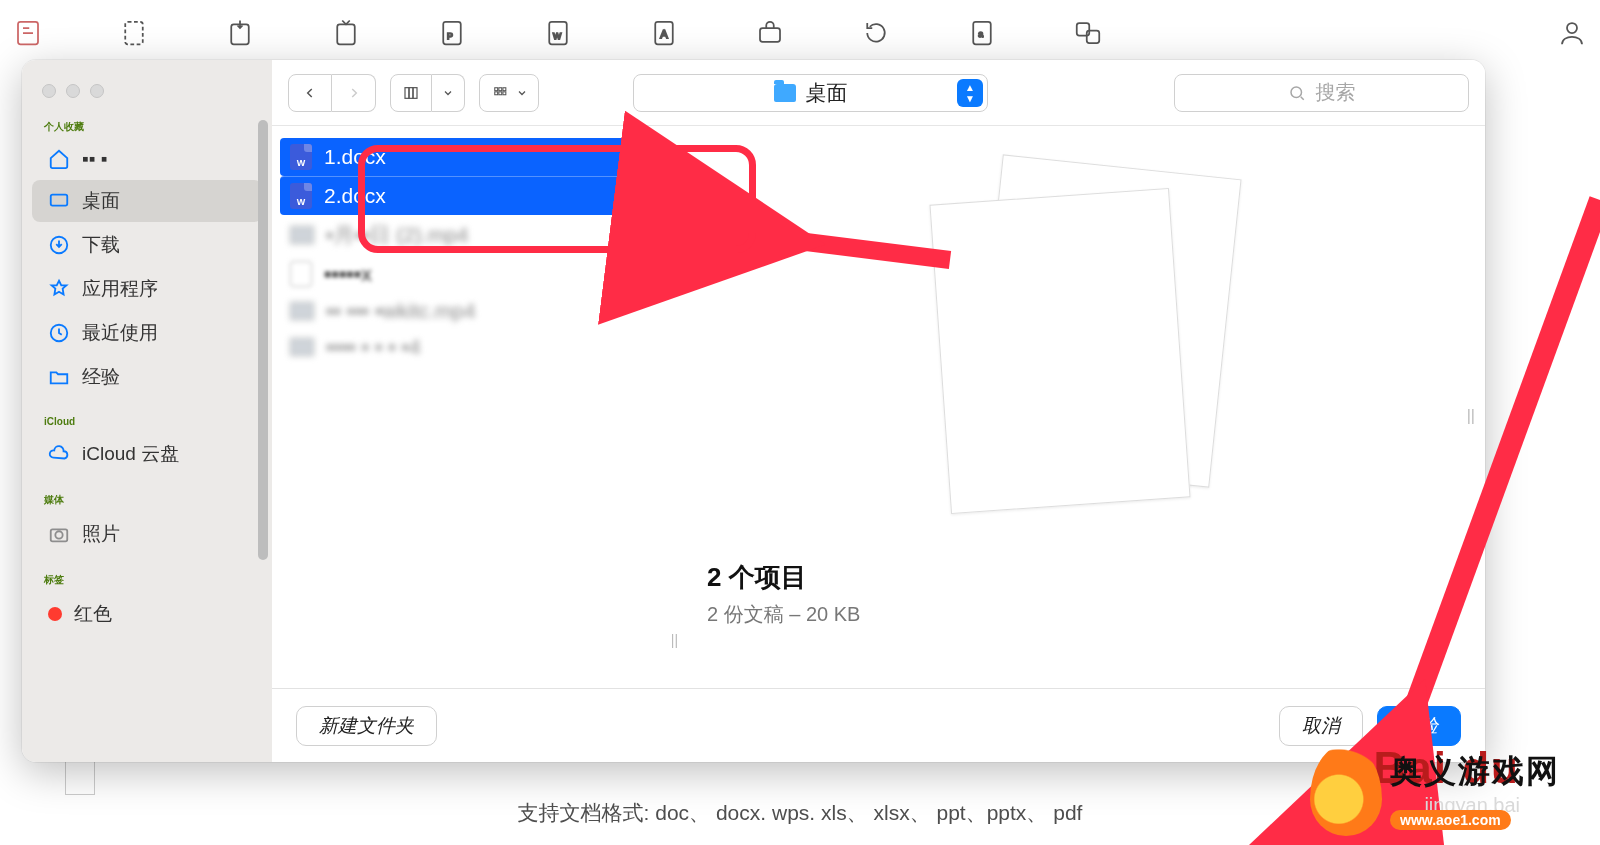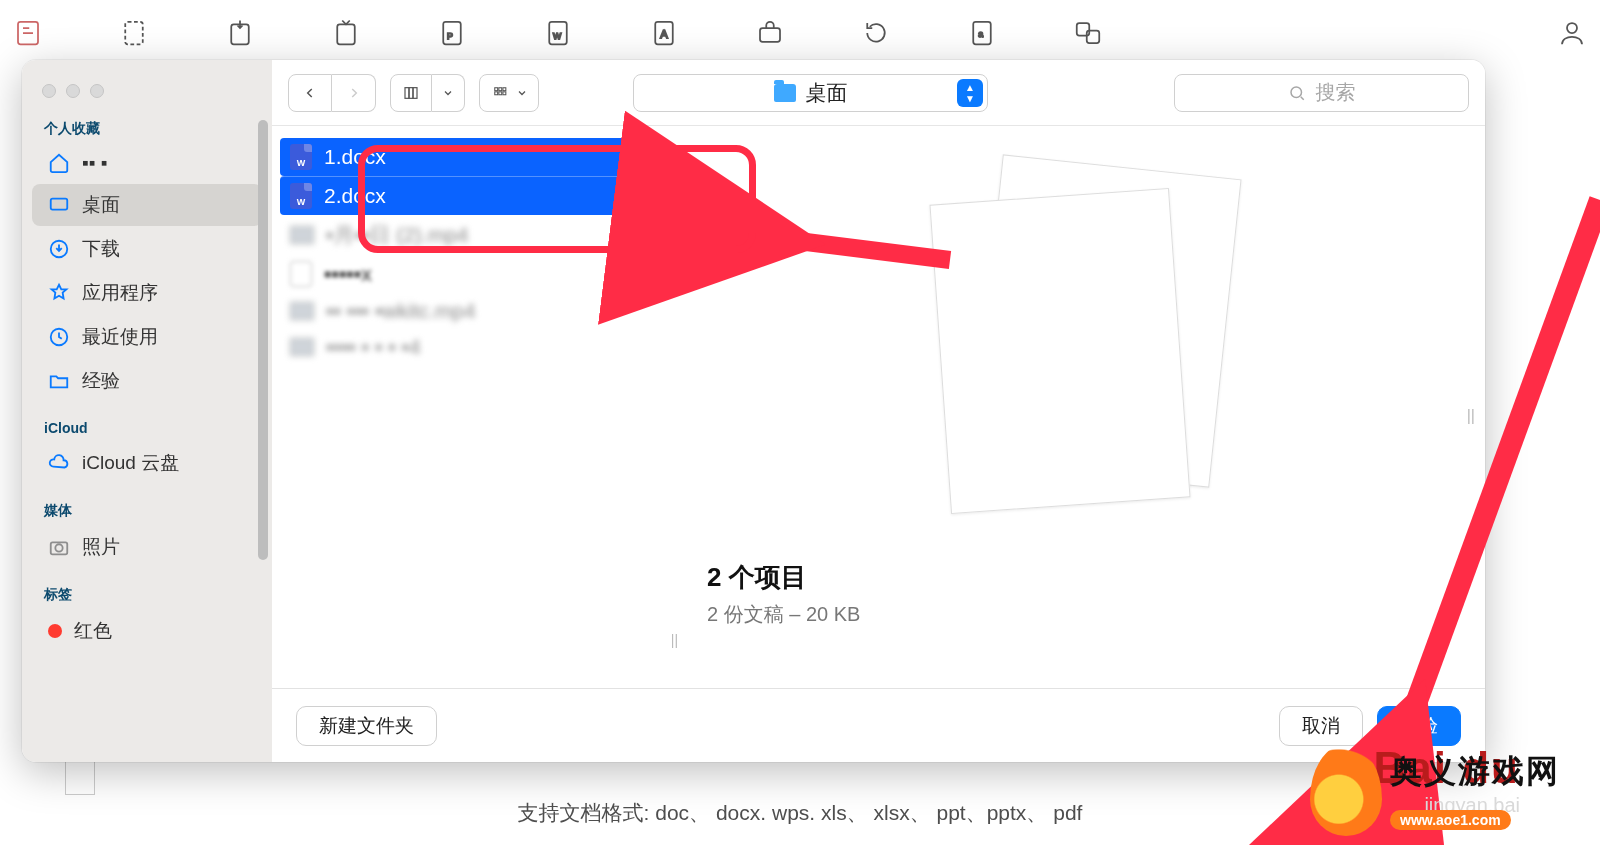--- a/index.html
+++ b/index.html
@@ -6,21 +6,21 @@
 body { width:1600px; height:845px; background:#f5f5f5; overflow:hidden; position:relative; }
 .app-bg { position:absolute; inset:0; background:#fff; }
 .top-toolbar { position:absolute; top:0; left:0; right:0; height:65px; background:#fff; display:flex; align-items:center; padding:0 10px; gap:70px; color:#555; }
 .top-toolbar .ticon { width:36px; height:36px; display:flex; align-items:center; justify-content:center; color:#444; }
 .doc-canvas { position:absolute; top:195px; left:65px; width:30px; height:600px; background:#fff; border:1px solid #ccc; }
 .dialog { position:absolute; top:60px; left:22px; width:1463px; height:702px; background:#fff; border-radius:14px; box-shadow:0 10px 40px rgba(0,0,0,.25),0 0 0 1px rgba(0,0,0,.05); display:flex; flex-direction:column; overflow:hidden; }
 .dialog-body { flex:1; display:flex; min-height:0; }
 .sidebar { width:250px; background:#eceae8; padding:10px 0 10px 0; position:relative; }
 .traffic { display:flex; gap:10px; padding:14px 0 6px 20px; }
 .traffic span { width:14px; height:14px; border-radius:50%; background:#d9d9d9; border:1px solid #c5c5c5; }
-.side-section { font-size:14px; color:#0c4a6e; font-weight:600; padding:16px 22px 4px; }
+.side-section { font-size:10px; color:#4d7c0f; font-weight:600; padding:16px 22px 4px; }
 .side-item { display:flex; align-items:center; gap:12px; padding:8px 16px; margin:2px 10px; border-radius:8px; font-size:19px; color:#333; cursor:pointer; }
 .side-item.active { background:#d6d4d1; }
 .side-item .icn { width:22px; height:22px; display:flex; align-items:center; justify-content:center; color:#0a7aff; }
 .side-item .dot { width:14px; height:14px; border-radius:50%; background:#ff3b30; }
 .scrollbar { position:absolute; right:4px; top:60px; width:10px; height:440px; background:#bdbdbd; border-radius:5px; }
 .main { flex:1; display:flex; flex-direction:column; min-width:0; }
 .finder-bar { height:65px; display:flex; align-items:center; padding:0 16px; gap:14px; background:#fff; }
 .pill { height:38px; border:1px solid #d0d0d0; border-radius:8px; background:#fff; display:flex; align-items:center; justify-content:center; padding:0 10px; color:#555; }
 .nav-btns { display:flex; }
 .nav-btns .pill { width:44px; border-radius:0; }
@@ -49,21 +49,21 @@
 .highlight-box { position:absolute; top:145px; left:358px; width:398px; height:108px; border:7px solid #ff2c46; border-radius:20px; z-index:50; pointer-events:none; }
 .divider-col { width:5px; background:transparent; display:flex; align-items:flex-end; justify-content:center; padding-bottom:40px; color:#bbb; font-size:14px; }
 .preview-col { flex:1; padding:20px 30px 10px; display:flex; flex-direction:column; position:relative; }
 .preview-stack { position:relative; width:330px; height:380px; margin:10px auto 24px; }
 .page { position:absolute; background:#fff; border:1px solid #ddd; box-shadow:0 1px 3px rgba(0,0,0,.08); }
 .page.front { width:240px; height:310px; left:24px; top:40px; transform:rotate(-4deg); }
 .page.back { width:240px; height:310px; left:70px; top:10px; transform:rotate(6deg); }
 .p-title { font-size:26px; font-weight:600; color:#111; }
 .p-sub { font-size:20px; color:#777; margin-top:6px; }
 .p-divider { position:absolute; right:10px; top:50%; color:#bbb; font-size:16px; }
-.footer { height:74px; border-top:1px solid #e2e2e2; display:flex; align-items:center; padding:0 24px; gap:14px; background:#fff; }
+.footer { height:74px; border-top:1px solid #e2e2e2; display:flex; align-items:center; padding:0 24px; gap:14px; background:#fff;font-style:italic; }
 .btn { height:40px; padding:0 22px; border-radius:10px; border:1px solid #d0d0d0; background:#fff; font-size:19px; color:#222; display:flex; align-items:center; cursor:pointer; }
 .btn.primary { background:#0a7aff; border-color:#0a7aff; color:#fff; }
 .spacer { flex:1; }
 .formats { position:absolute; left:0; right:0; bottom:0; text-align:center; font-size:21px; color:#4e4e4e; padding:18px 0; }
 .watermark { position:absolute; right:80px; bottom:52px; color:#b91c1c; font-size:44px; font-weight:700; letter-spacing:2px; pointer-events:none; }
 .wm-sub { position:absolute; right:80px; bottom:28px; color:#d9d9d9; font-size:20px; pointer-events:none; }
 .logo { position:absolute; right:0; bottom:0; width:290px; height:110px; display:flex; align-items:center; }
 .logo .flame { width:72px; height:92px; background:radial-gradient(circle at 40% 60%, #ffcf3f 0 34%, #ff7a18 36% 70%, transparent 72%); border-radius:50% 50% 50% 50% / 60% 60% 40% 40%; position:relative; }
 .logo .txt { margin-left:8px; }
 .logo .cn { font-size:32px; font-weight:800; color:#111; letter-spacing:2px; }

